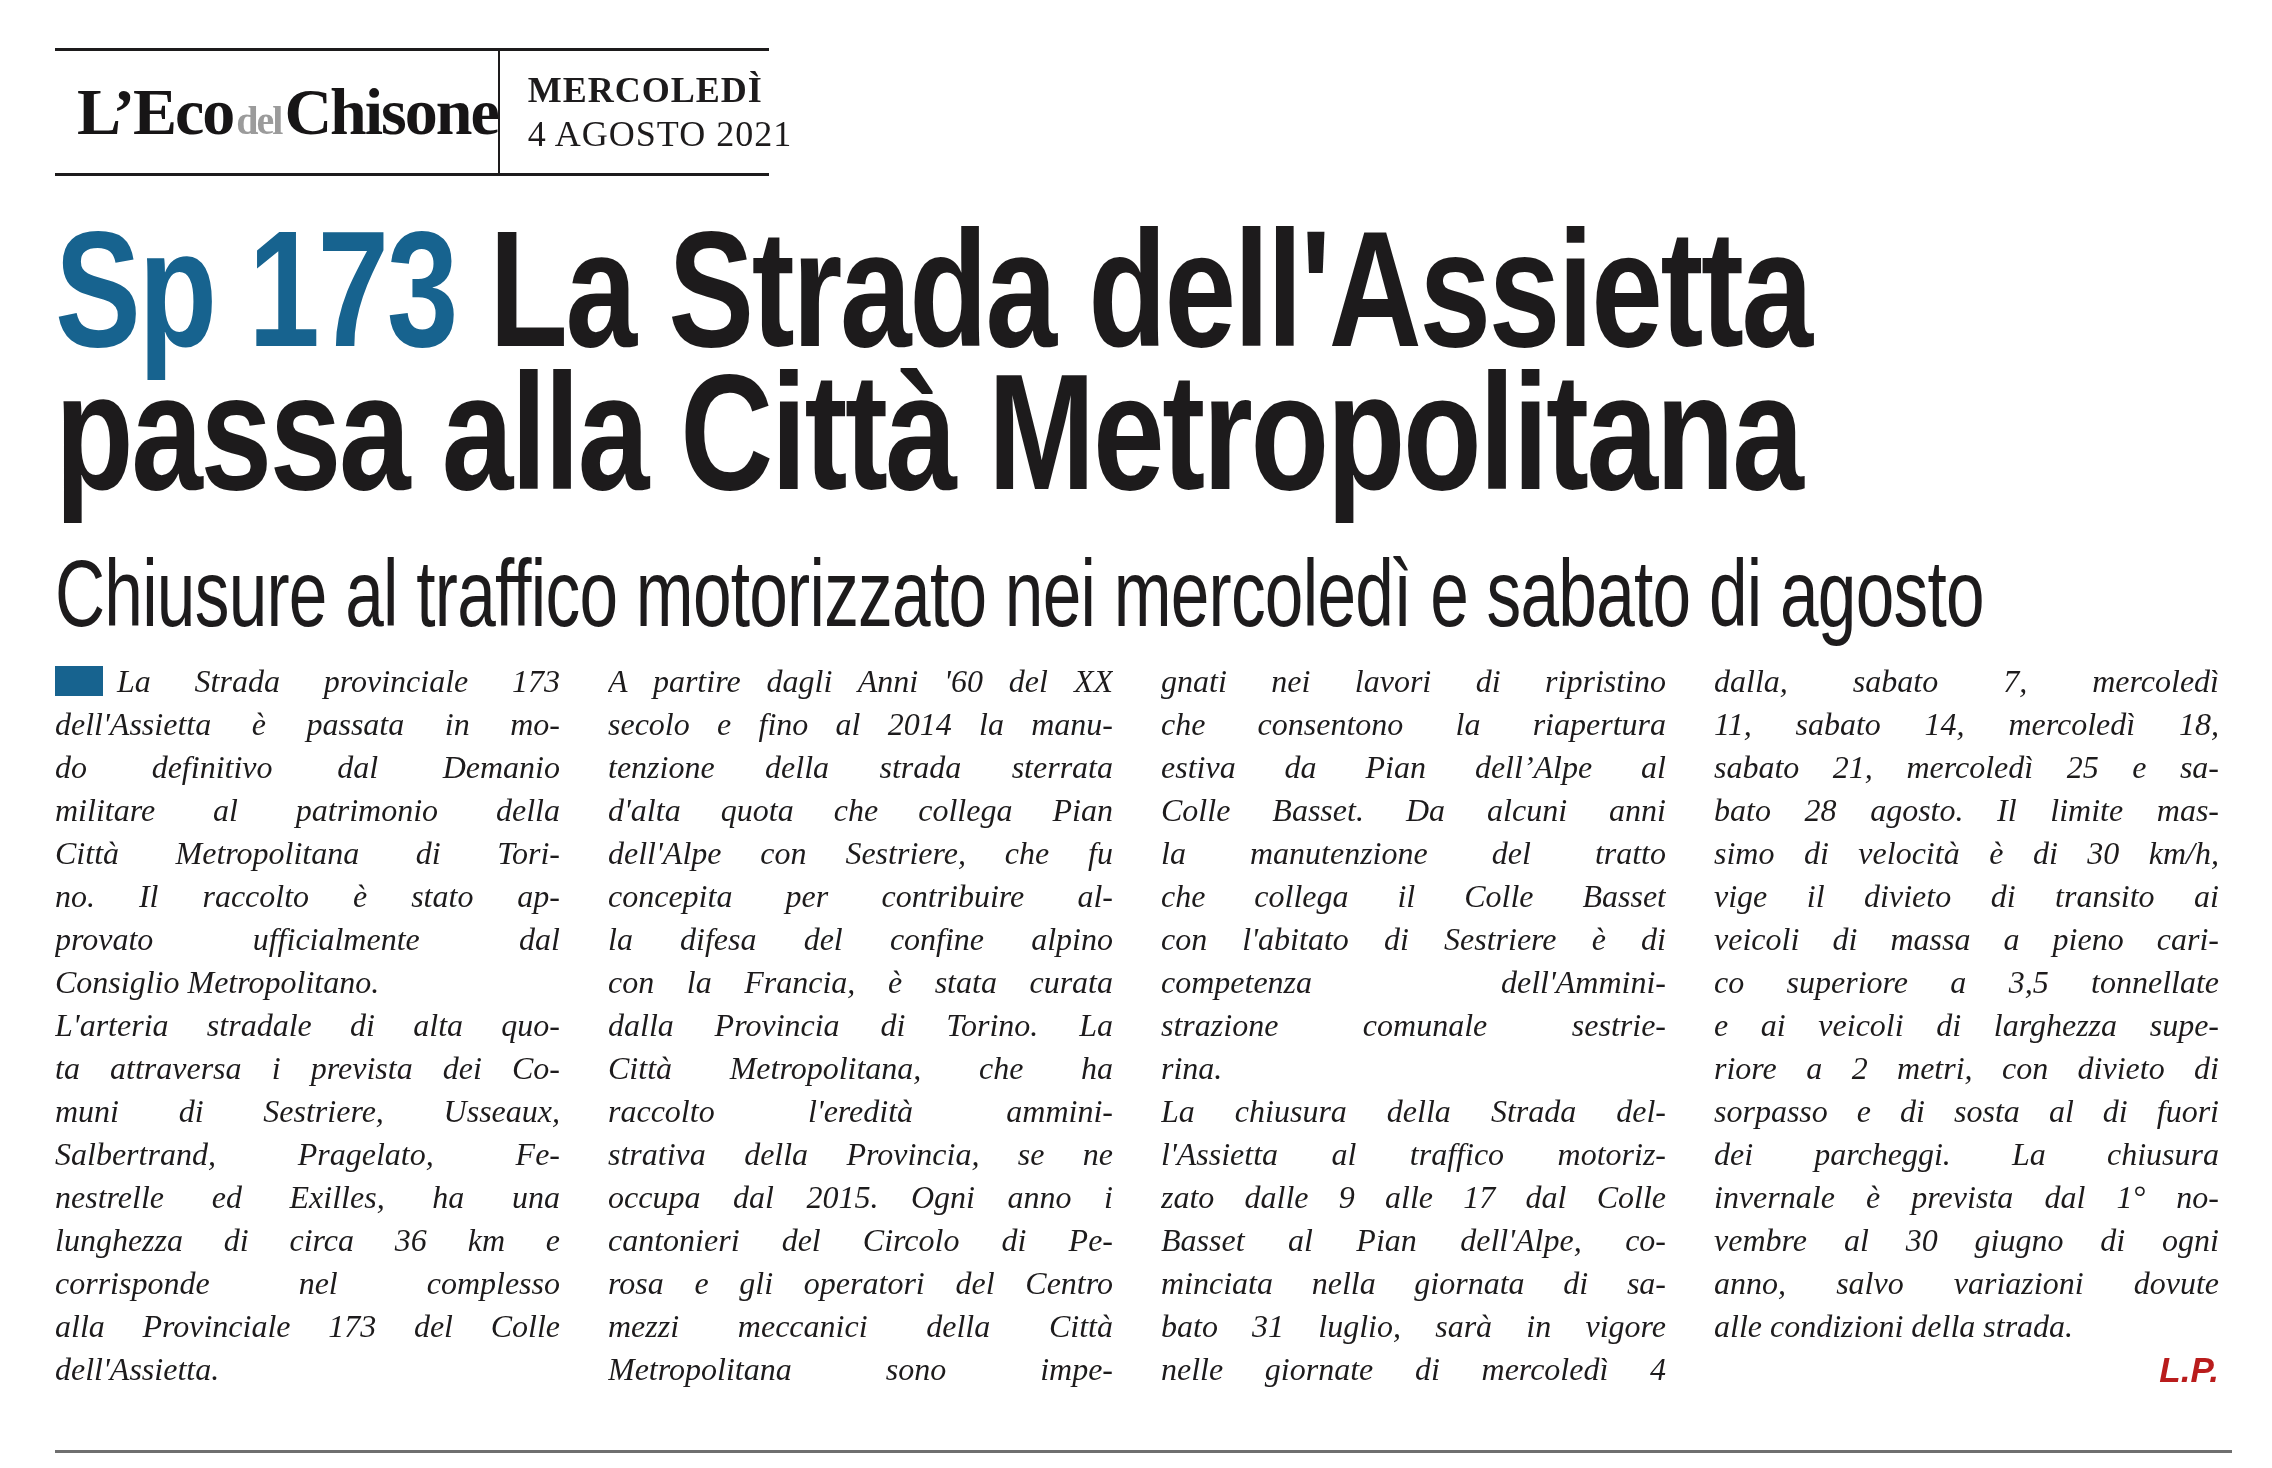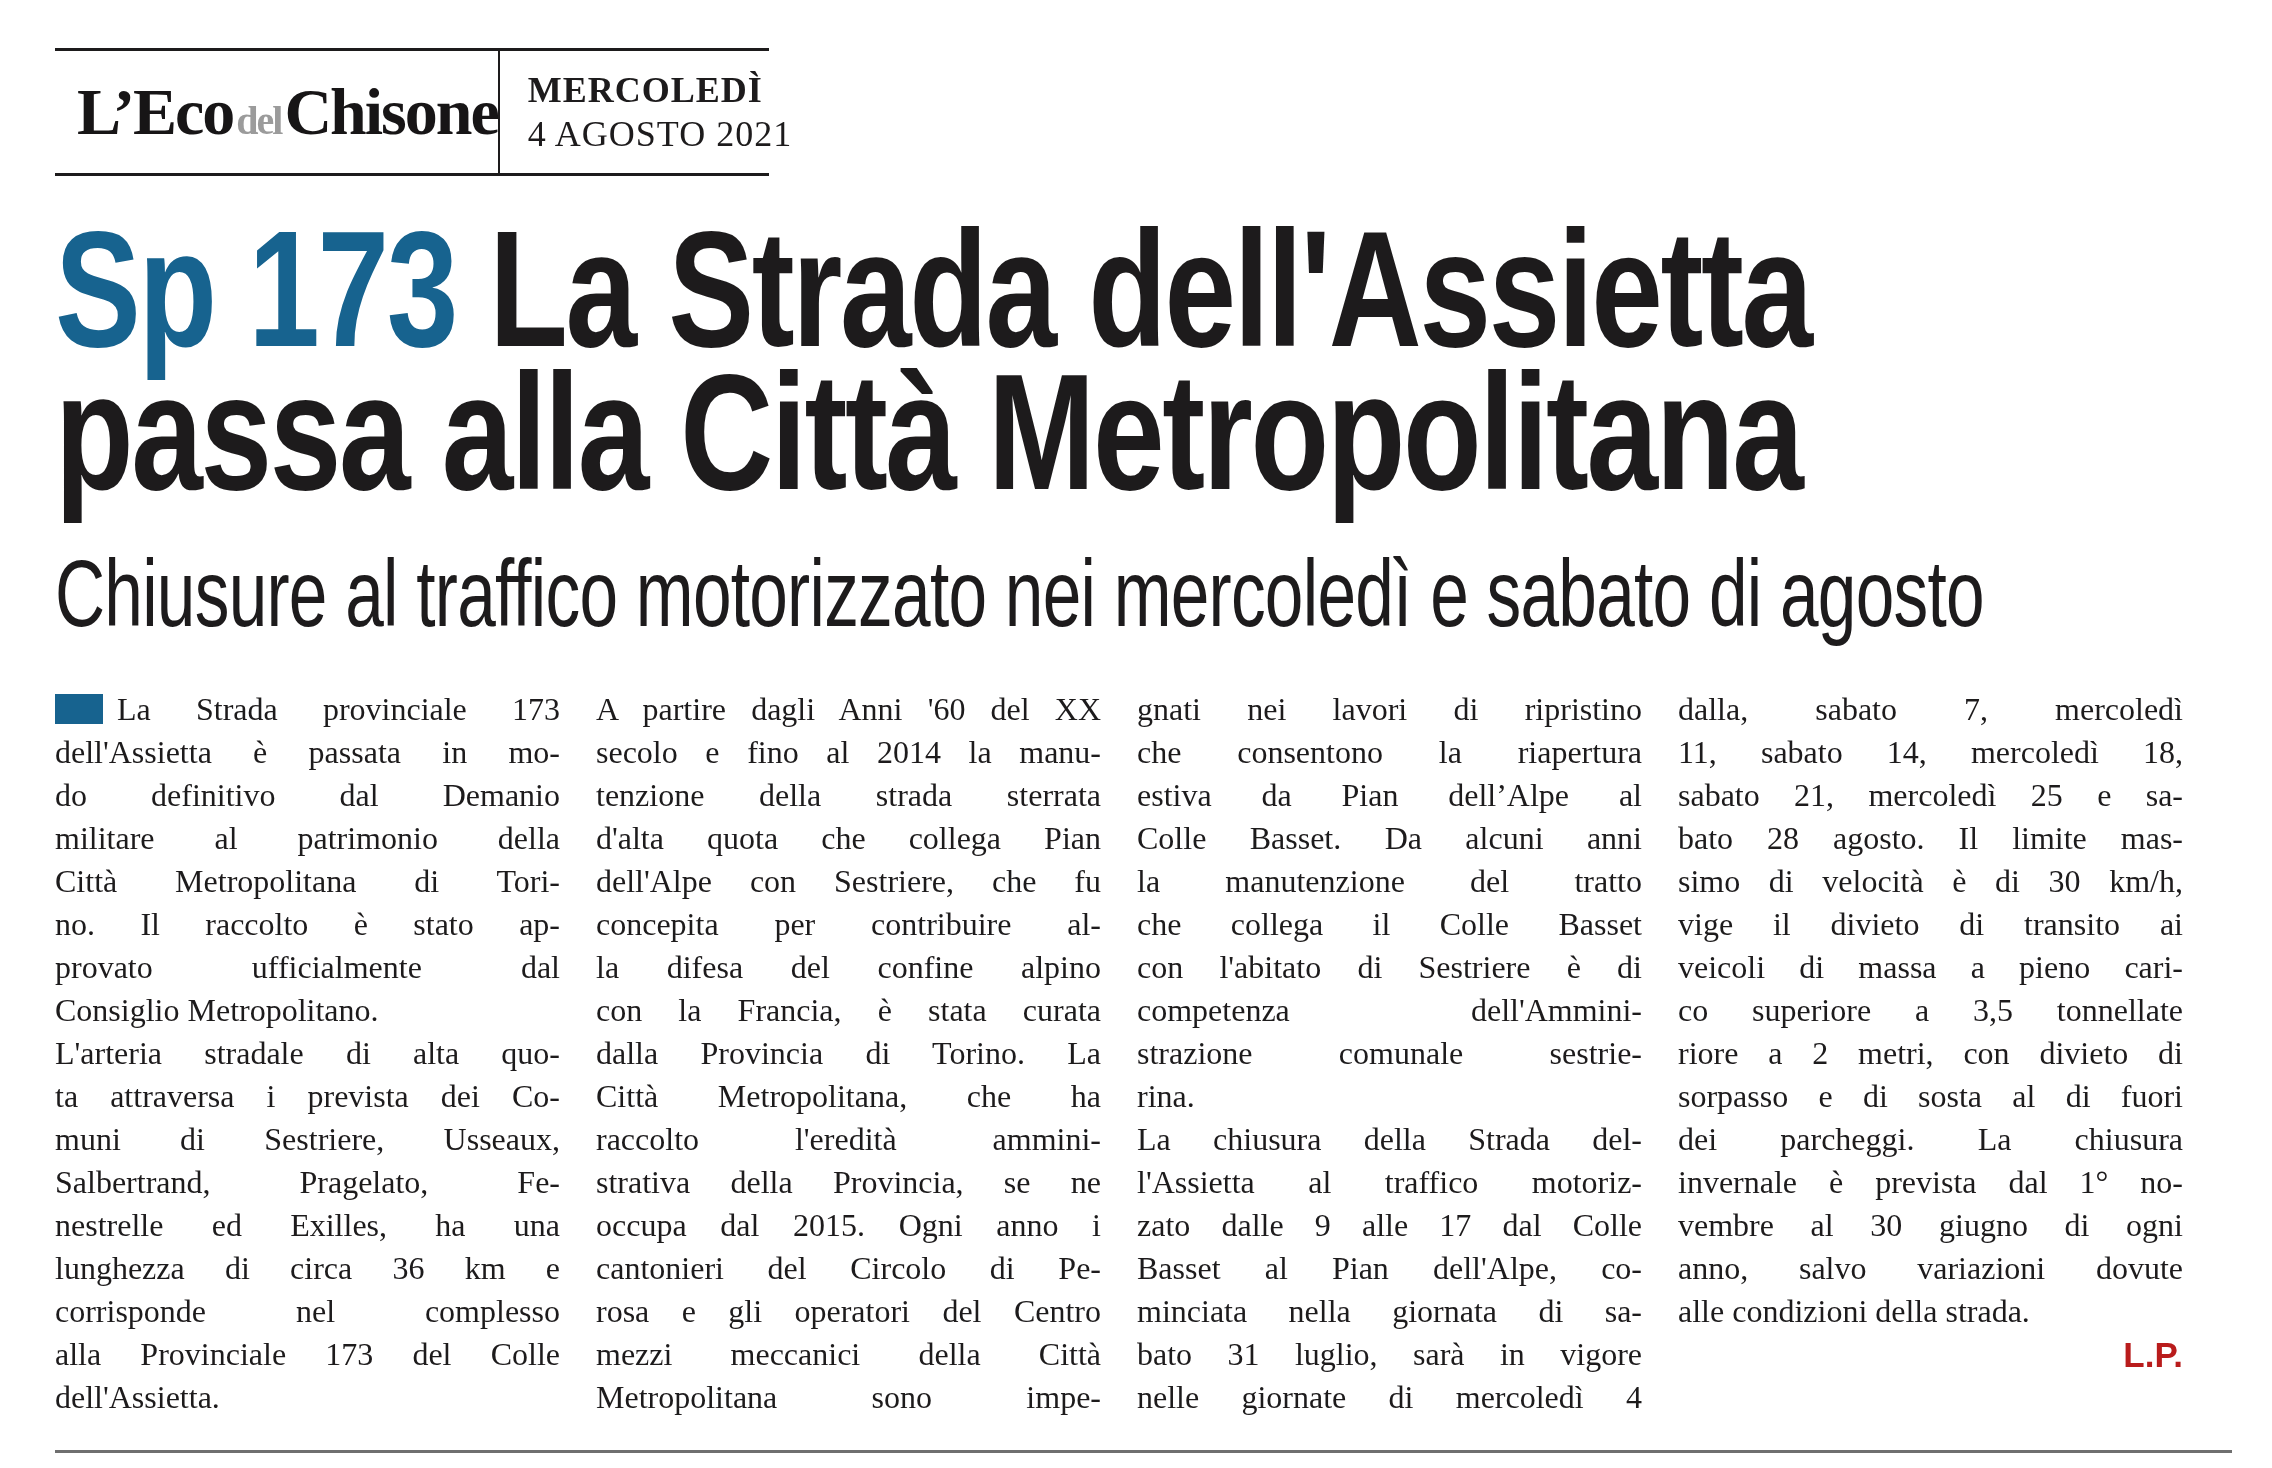--- a/index.html
+++ b/index.html
@@ -69,23 +69,23 @@
   .sub-inner {
     display:inline-block; white-space:nowrap;
     transform:scaleX(0.73); transform-origin:0 50%;
     font-size:95px; line-height:102px;
     font-weight:normal; letter-spacing:-1px;
     color:#1d1b1c;
   }
 
   
   .body-cols {
-    position:absolute; left:55px; top:688px;
+    position:absolute; left:55px; top:660px;
     width:2177px;
-    display:flex; gap:36px;
+    display:flex; gap:48px;font-style:italic;
   }
   .col {
     width:505px; flex:0 0 auto;
     font-family:"Liberation Serif", serif;
     font-size:32px; line-height:43px;
     color:#1d1b1c;
   }
   .bl {
     height:43px; overflow:hidden;
     text-align:justify; text-align-last:justify;
@@ -209,20 +209,21 @@
     <div class="col">
       <div>
           <div class="bl">dalla, sabato 7, mercoledì</div>
           <div class="bl">11, sabato 14, mercoledì 18,</div>
           <div class="bl">sabato 21, mercoledì 25 e sa-</div>
           <div class="bl">bato 28 agosto. Il limite mas-</div>
           <div class="bl">simo di velocità è di 30 km/h,</div>
           <div class="bl">vige il divieto di transito ai</div>
           <div class="bl">veicoli di massa a pieno cari-</div>
           <div class="bl">co superiore a 3,5 tonnellate</div>
+          <div class="bl">e ai veicoli di larghezza supe-</div>
           <div class="bl">riore a 2 metri, con divieto di</div>
           <div class="bl">sorpasso e di sosta al di fuori</div>
           <div class="bl">dei parcheggi. La chiusura</div>
           <div class="bl">invernale è prevista dal 1° no-</div>
           <div class="bl">vembre al 30 giugno di ogni</div>
           <div class="bl">anno, salvo variazioni dovute</div>
           <div class="bl end-line">alle condizioni della strada.</div>
         </div>
       <div class="byline">L.P.</div>
     </div>

